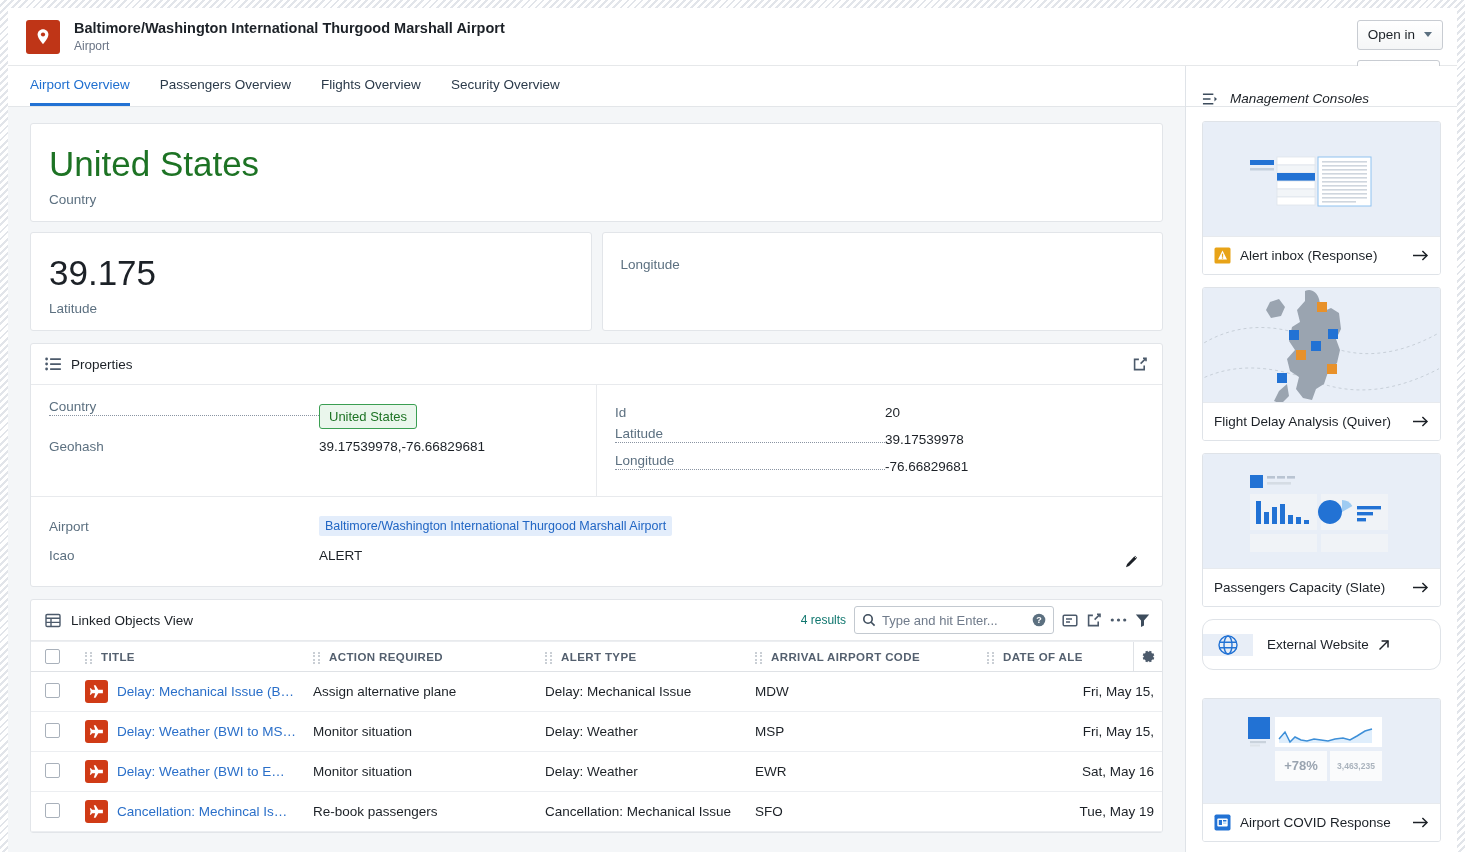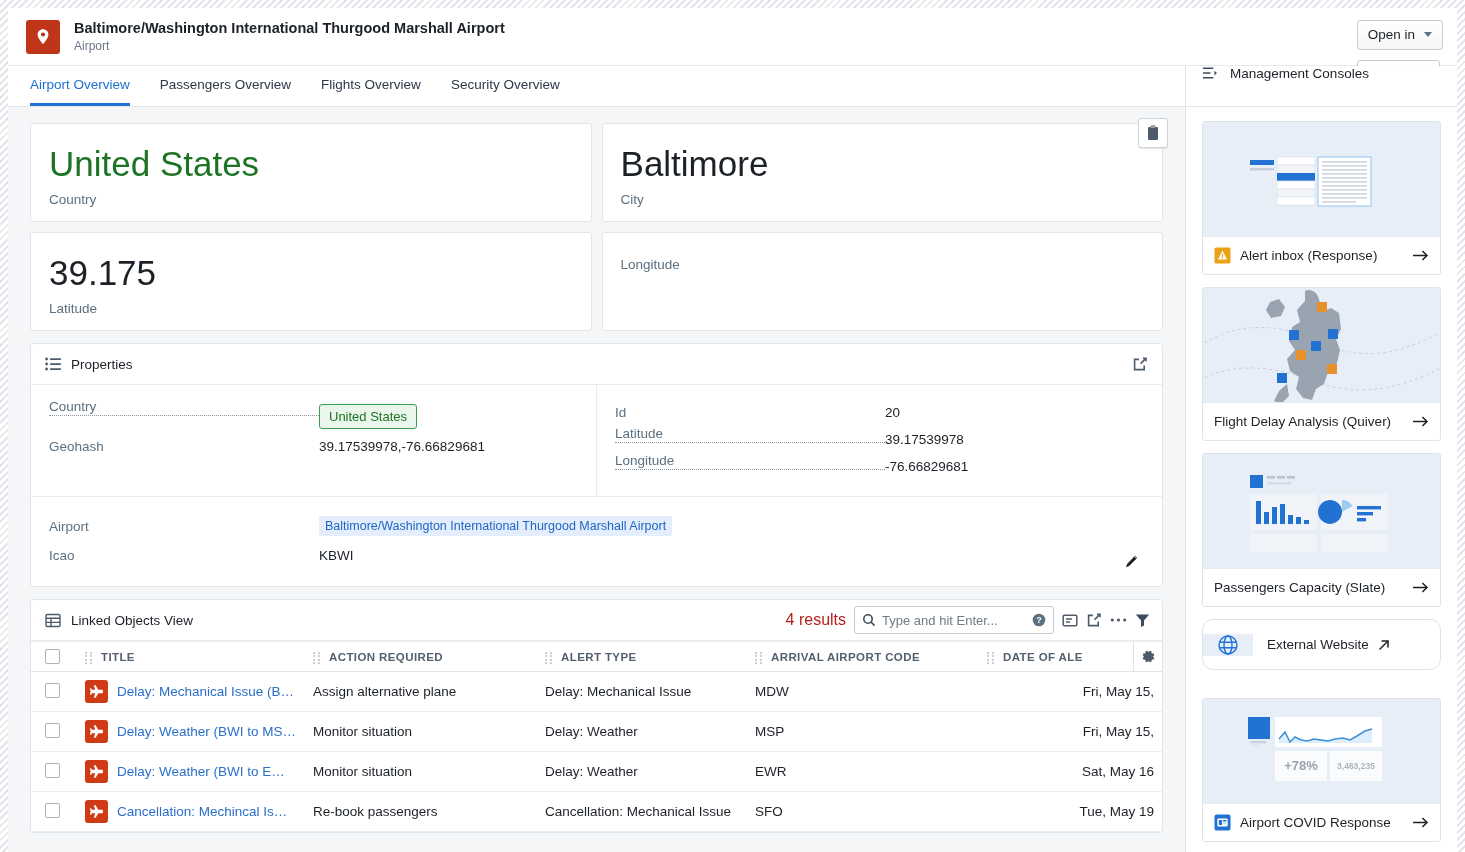--- a/index.html
+++ b/index.html
@@ -141,21 +141,21 @@
     color: #1c2127; cursor: pointer; background: none; border: none;
   }
 
   
   .tbl-head {
     height: 41px; display: flex; align-items: center; padding: 0 12px 0 14px;
     border-bottom: 1px solid #e8eaed;
   }
   .tbl-title { font-size: 13.5px; color: #1c2127; margin-left: 10px; }
   .tbl-head-right { margin-left: auto; display: flex; align-items: center; gap: 8px; }
-  .results { font-size: 16px; color: #b91c1c; }
+  .results { font-size: 12px; color: #0f766e; }
   .search-box {
     width: 200px; height: 28px; border: 1px solid #c3c9d0; border-radius: 3px;
     display: flex; align-items: center; padding: 0 7px; gap: 6px; background: #fff;
   }
   .search-box input {
     border: none; outline: none; font-size: 13px; color: #1c2127;
     flex: 1 1 auto; min-width: 0; background: transparent; font-family: inherit;
   }
   .search-box input::placeholder { color: #707b8b; }
   .mini-icon { color: #4c5a6b; display: flex; align-items: center; cursor: pointer; }
@@ -195,22 +195,23 @@
   }
   .td-right { text-align: right; }
   .gear-cell {
     position: absolute; right: 0; top: 0; width: 29px; height: 29px;
     background: #fff; display: flex; align-items: center; justify-content: center;
     border-left: 1px solid #dfe2e6; color: #4c5a6b; cursor: pointer;
   }
 
   
   .rs-head {
-    height: 41px; flex: 0 0 41px; display: flex; align-items: flex-start; padding: 0 16px;
+    height: 41px; flex: 0 0 41px; display: flex; align-items: flex-end; padding: 0 16px;
     border-bottom: 1px solid #e3e6e9;
+    font-style: italic;
   }
   .rs-head .t { font-size: 13.5px; color: #1c2127; margin-left: 11px; }
   .rs-body { flex: 1 1 auto; padding: 14px 16px; overflow: hidden; }
   .console-card {
     border: 1px solid #dfe3e8; border-radius: 3px; background: #fff; margin-bottom: 12px;
     overflow: hidden;
   }
   .thumb { height: 114px; background: #e8eef7; display: flex; align-items: center; justify-content: center; }
   .cc-foot {
     height: 38px; display: flex; align-items: center; padding: 0 11px; gap: 9px;
@@ -292,31 +293,20 @@
         <div class="tab">Security Overview</div>
       </div>
 
       <div class="canvas">
 
         <div class="metric-row">
           <div class="metric-card">
             <div class="metric-value green">United States</div>
             <div class="metric-label">Country</div>
           </div>
-          <div class="metric-card">
-            <div class="metric-value">Baltimore</div>
-            <div class="metric-label">City</div>
-            <div class="copy-btn">
-              <svg width="14" height="16" viewBox="0 0 14 16">
-                <rect x="2" y="2" width="10" height="13" rx="1.3" fill="#4c5a6b"></rect>
-                <rect x="4.6" y="0.6" width="4.8" height="2.6" rx="0.8" fill="#4c5a6b"></rect>
-                <rect x="4.6" y="1.2" width="4.8" height="1.6" rx="0.6" fill="#fff" opacity=".55"></rect>
-              </svg>
-            </div>
-          </div>
         </div>
 
         <div class="metric-row" style="margin-top:10px;">
           <div class="metric-card">
             <div class="metric-value">39.175</div>
             <div class="metric-label">Latitude</div>
           </div>
           <div class="metric-card">
             <div class="metric-label">Longitude</div>
           </div>
@@ -376,21 +366,21 @@
 
           <div class="props-foot">
             <div class="prow" style="min-height:30px;">
               <div class="pk">Airport</div>
               <div class="pv">
                 <span class="tag-blue">Baltimore/Washington International Thurgood Marshall Airport</span>
               </div>
             </div>
             <div class="prow" style="min-height:29px;">
               <div class="pk">Icao</div>
-              <div class="pv">KBWI</div>
+              <div class="pv">ALERT</div>
             </div>
             <div class="edit-btn">
               <svg width="15" height="15" viewBox="0 0 16 16">
                 <path d="M11.7 1.9 14 4.2 5.4 12.8 2.1 14l1.2-3.3z" fill="#1c2127"></path>
                 <path d="M11.1 2.6 13.3 4.8" stroke="#fff" stroke-width=".9"></path>
               </svg>
             </div>
           </div>
         </div>
 

